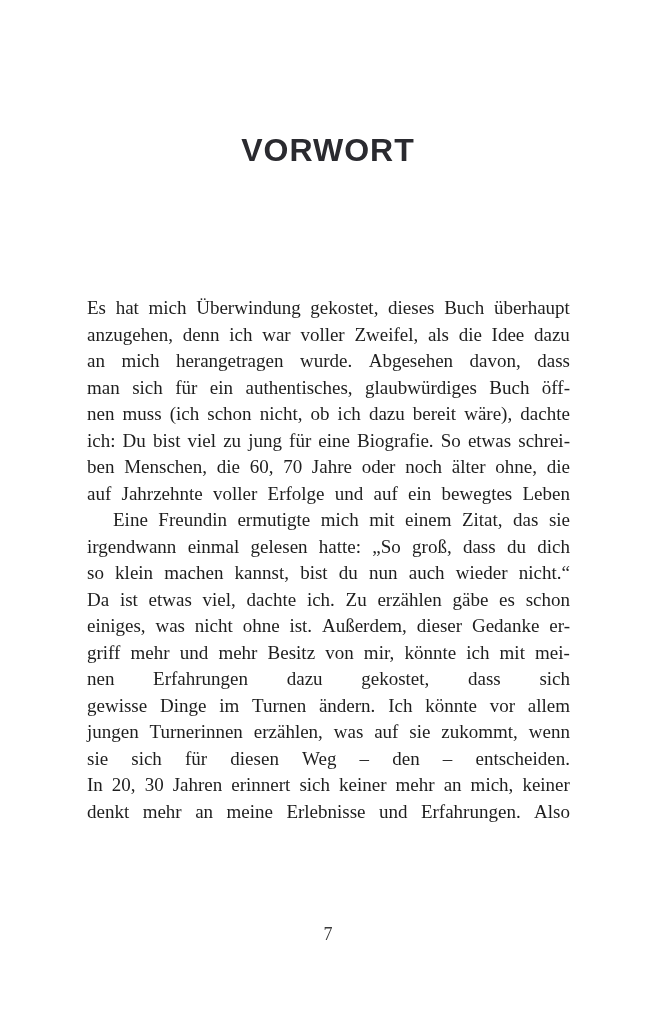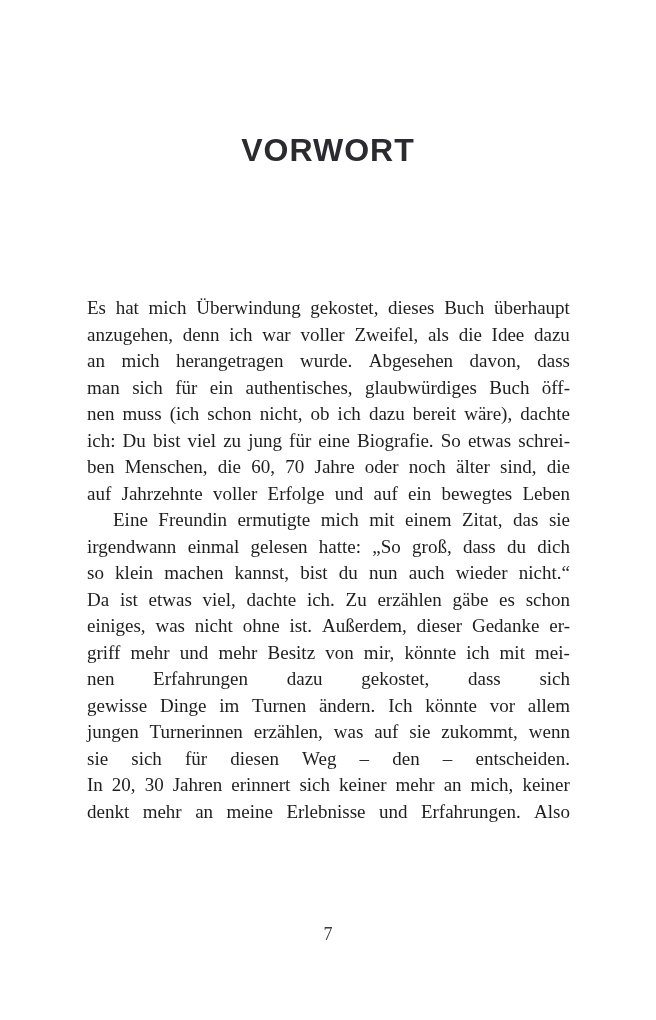--- a/index.html
+++ b/index.html
@@ -159,21 +159,21 @@
         <div class="line justified">
           <span class="word">ben</span>
           <span class="word">Menschen,</span>
           <span class="word">die</span>
           <span class="word">60,</span>
           <span class="word">70</span>
           <span class="word">Jahre</span>
           <span class="word">oder</span>
           <span class="word">noch</span>
           <span class="word">älter</span>
-          <span class="word">sind,</span>
+          <span class="word">ohne,</span>
           <span class="word">die</span>
         </div>
         <div class="line justified">
           <span class="word">auf</span>
           <span class="word">Jahrzehnte</span>
           <span class="word">voller</span>
           <span class="word">Erfolge</span>
           <span class="word">und</span>
           <span class="word">auf</span>
           <span class="word">ein</span>

